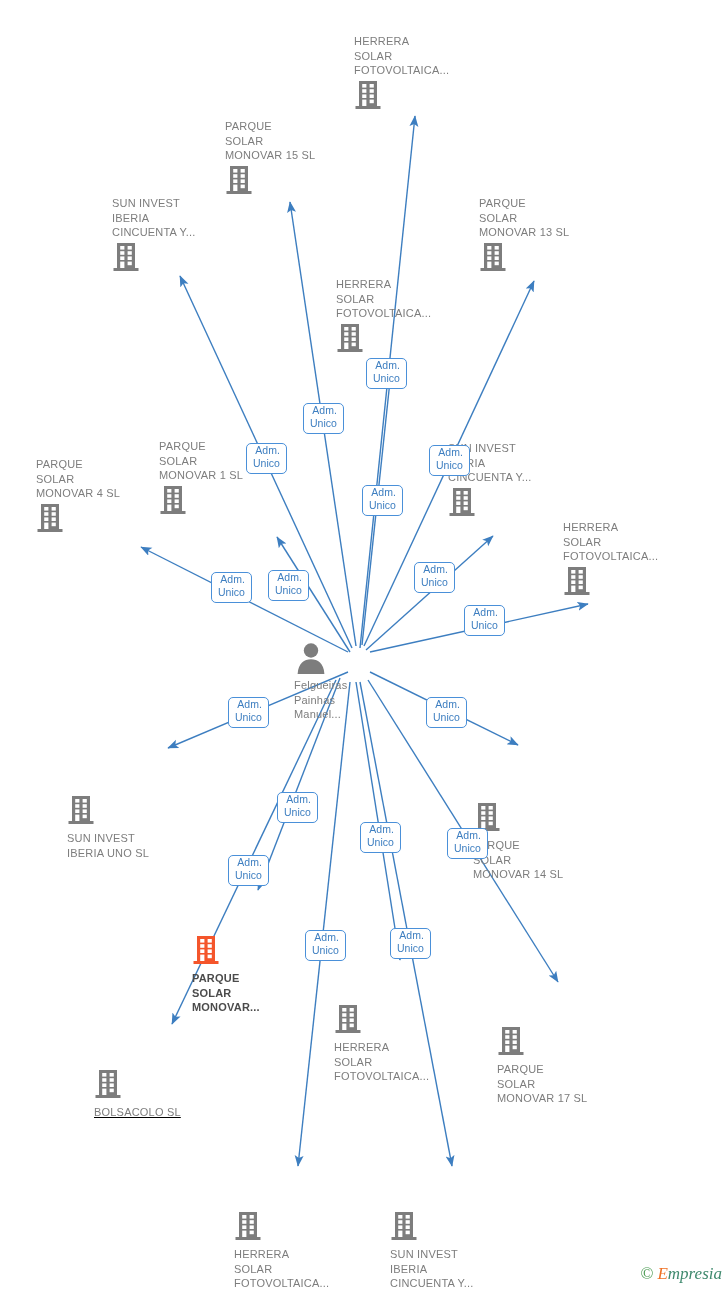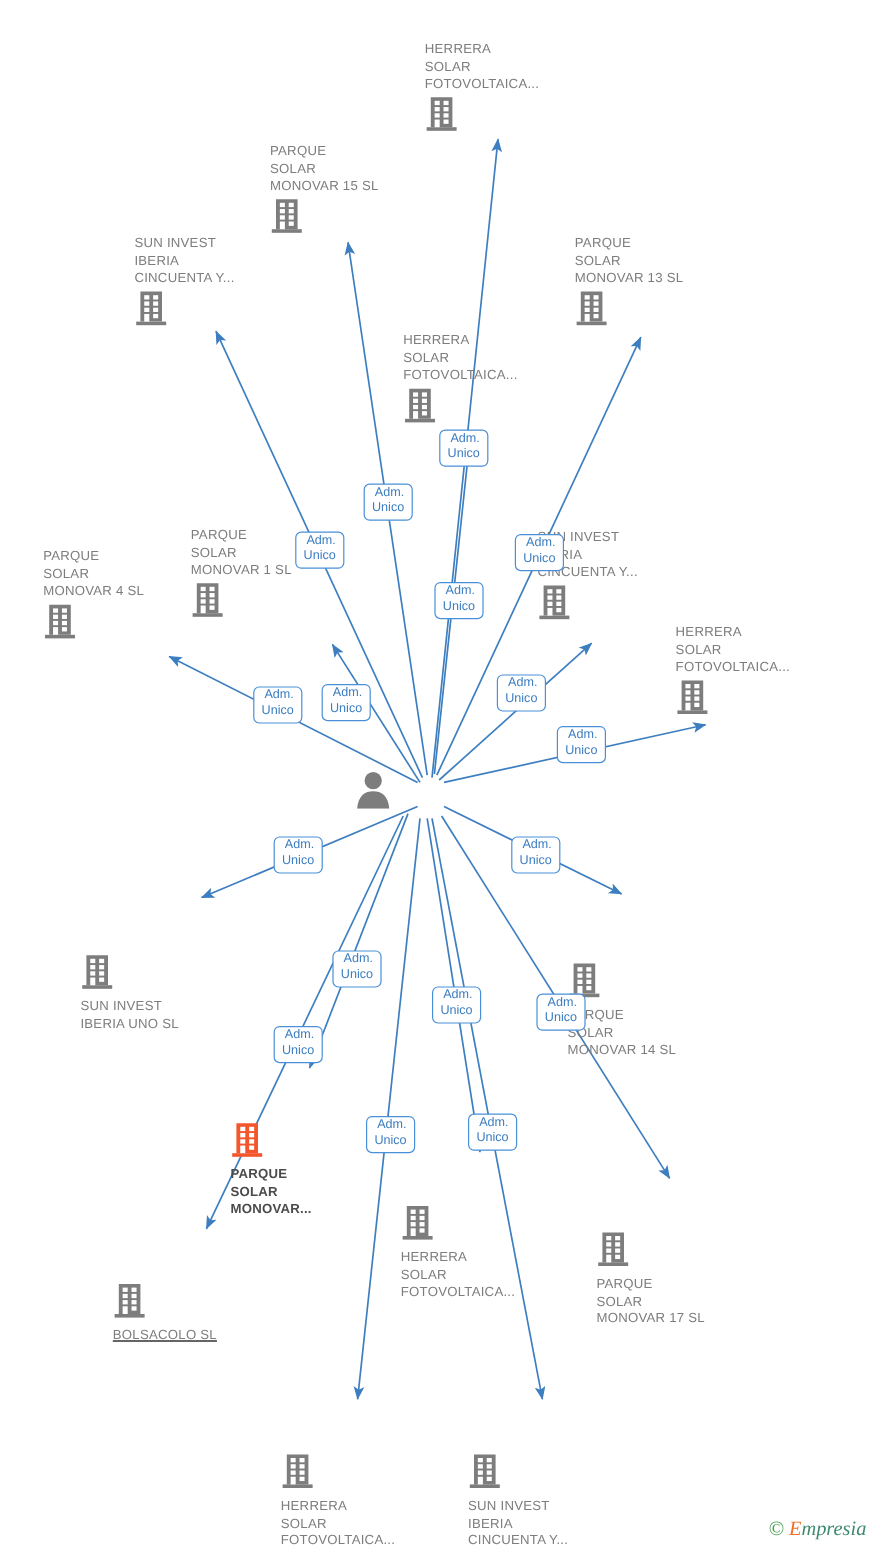--- a/index.html
+++ b/index.html
@@ -378,20 +378,23 @@
 Unico</div>
     </div>
 
   <div class="node person" id="center-node" style="left:294px;top:640px;">
     <span class="ico">
       <svg width="34" height="34" viewBox="0 0 34 34">
         <circle cx="17" cy="10.5" r="7.2" fill="#7d7d7d"></circle>
         <path d="M3.6 34 C4.4 22.8 10.2 19.3 17 19.3 C23.8 19.3 29.6 22.8 30.4 34 Z" fill="#7d7d7d"></path>
       </svg>
     </span>
+    <span class="lbl">Felgueiras
+Painhas
+Manuel...</span>
   </div>
 
   <div class="wm">
     <span class="c">©</span>
     <span class="t"><b>E</b><span>mpresia</span></span>
   </div>
 
 </div>
 
 </body></html>

